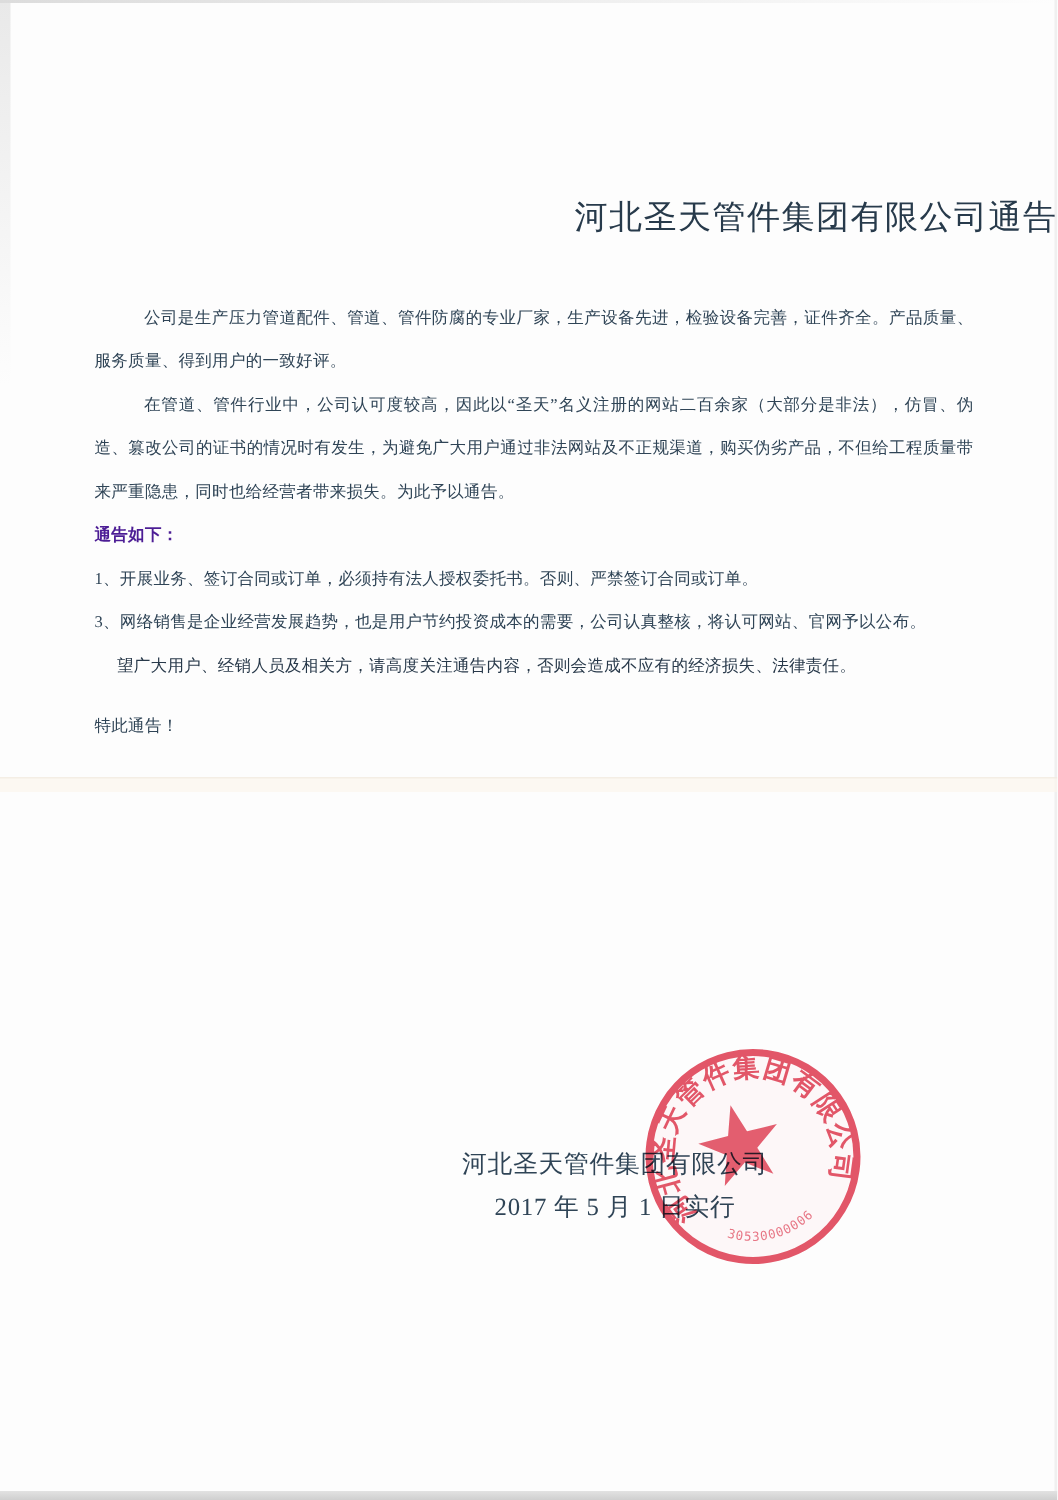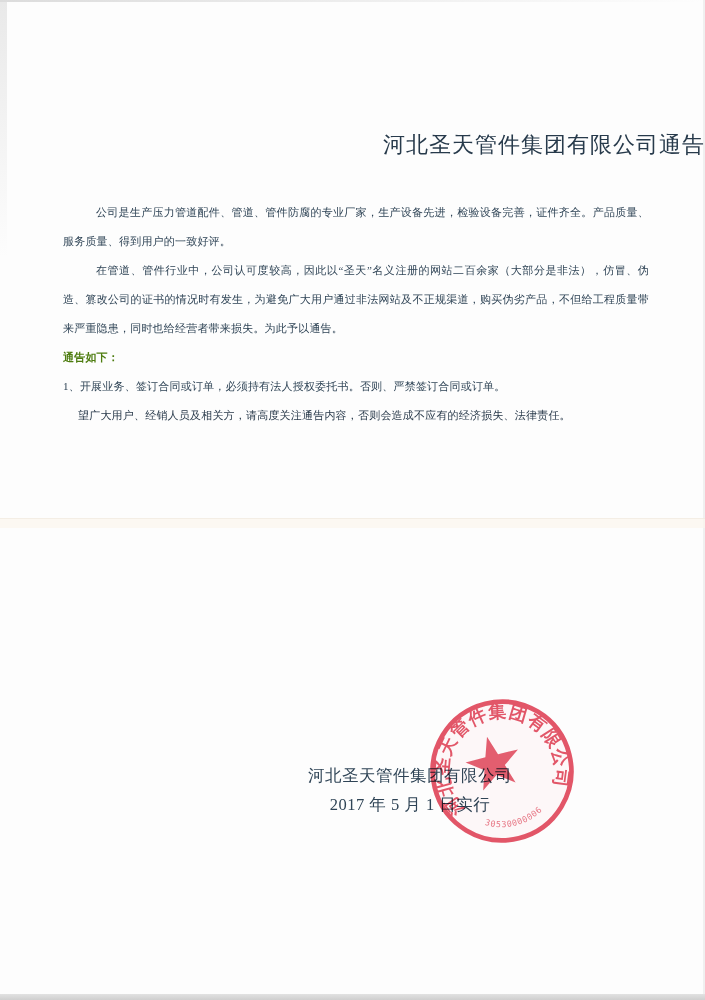--- a/index.html
+++ b/index.html
@@ -27,21 +27,21 @@
     text-align:right;font-size:22px;font-weight:normal;
     letter-spacing:1px;color:#273a4b;
   }
   .body-text{
     position:absolute;top:182px;left:63px;width:586px;
     font-size:11px;line-height:29px;letter-spacing:0.2px;
     text-align:justify;
     margin-top:16px;
   }
   .para{margin:0;text-indent:33px;}
-  .notice-label{margin:0;font-weight:bold;color:#4d7c0f;}
+  .notice-label{margin:0;font-weight:bold;color:#4c1d95;}
   .notice-item{margin:0;padding-left:27px;text-indent:-27px;}
   .closing{margin:0;text-indent:15px;font-weight:normal;color:#28394a;}
   .hereby{margin:11px 0 0 0;}
 
   .signature-block{
     position:absolute;top:761px;left:250px;width:320px;
     text-align:center;font-size:16.5px;line-height:29px;letter-spacing:0.5px;
   }
 
   .seal{
@@ -67,21 +67,23 @@
   <div class="edge-bottom"></div>
   <div class="scan-band"></div>
 
   <div class="doc-title">河北圣天管件集团有限公司通告</div>
 
   <div class="body-text">
     <p class="para">公司是生产压力管道配件、管道、管件防腐的专业厂家，生产设备先进，检验设备完善，证件齐全。产品质量、服务质量、得到用户的一致好评。</p>
     <p class="para">在管道、管件行业中，公司认可度较高，因此以“圣天”名义注册的网站二百余家（大部分是非法），仿冒、伪造、篡改公司的证书的情况时有发生，为避免广大用户通过非法网站及不正规渠道，购买伪劣产品，不但给工程质量带来严重隐患，同时也给经营者带来损失。为此予以通告。</p>
     <p class="notice-label">通告如下：</p>
     <p class="notice-item">1、开展业务、签订合同或订单，必须持有法人授权委托书。否则、严禁签订合同或订单。</p>
+    <p class="notice-item">3、网络销售是企业经营发展趋势，也是用户节约投资成本的需要，公司认真整核，将认可网站、官网予以公布。</p>
     <p class="closing">望广大用户、经销人员及相关方，请高度关注通告内容，否则会造成不应有的经济损失、法律责任。</p>
+    <p class="hereby">特此通告！</p>
   </div>
 
   <div class="signature-block">
     <div>河北圣天管件集团有限公司</div>
     <div>2017 年 5 月 1 日实行</div>
   </div>
 
   <svg class="seal" viewBox="0 0 160 160" aria-hidden="true">
     <defs>
       <path id="sealArcTop" d="M 35.8 105.5 A 51 51 0 1 1 124.2 105.5" fill="none"></path>

